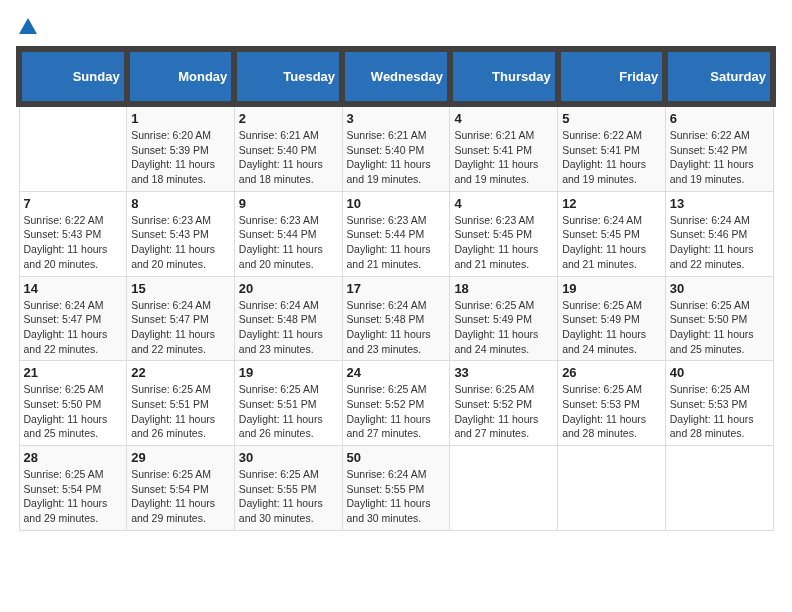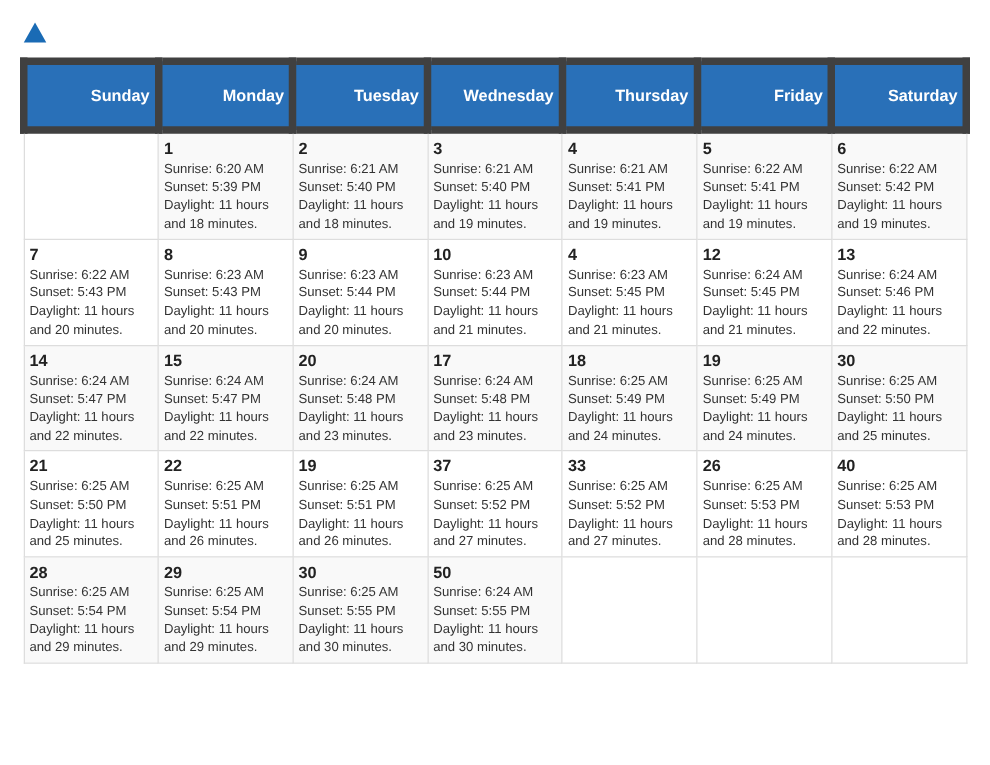--- a/index.html
+++ b/index.html
@@ -283,21 +283,21 @@
 and 26 minutes.</div>
         </td>
         <td>
           <span class="day-number">19</span>
           <div class="day-info" style="white-space: pre-line;">Sunrise: 6:25 AM
 Sunset: 5:51 PM
 Daylight: 11 hours
 and 26 minutes.</div>
         </td>
         <td>
-          <span class="day-number">37</span>
+          <span class="day-number">24</span>
           <div class="day-info" style="white-space: pre-line;">Sunrise: 6:25 AM
 Sunset: 5:52 PM
 Daylight: 11 hours
 and 27 minutes.</div>
         </td>
         <td>
           <span class="day-number">33</span>
           <div class="day-info" style="white-space: pre-line;">Sunrise: 6:25 AM
 Sunset: 5:52 PM
 Daylight: 11 hours

